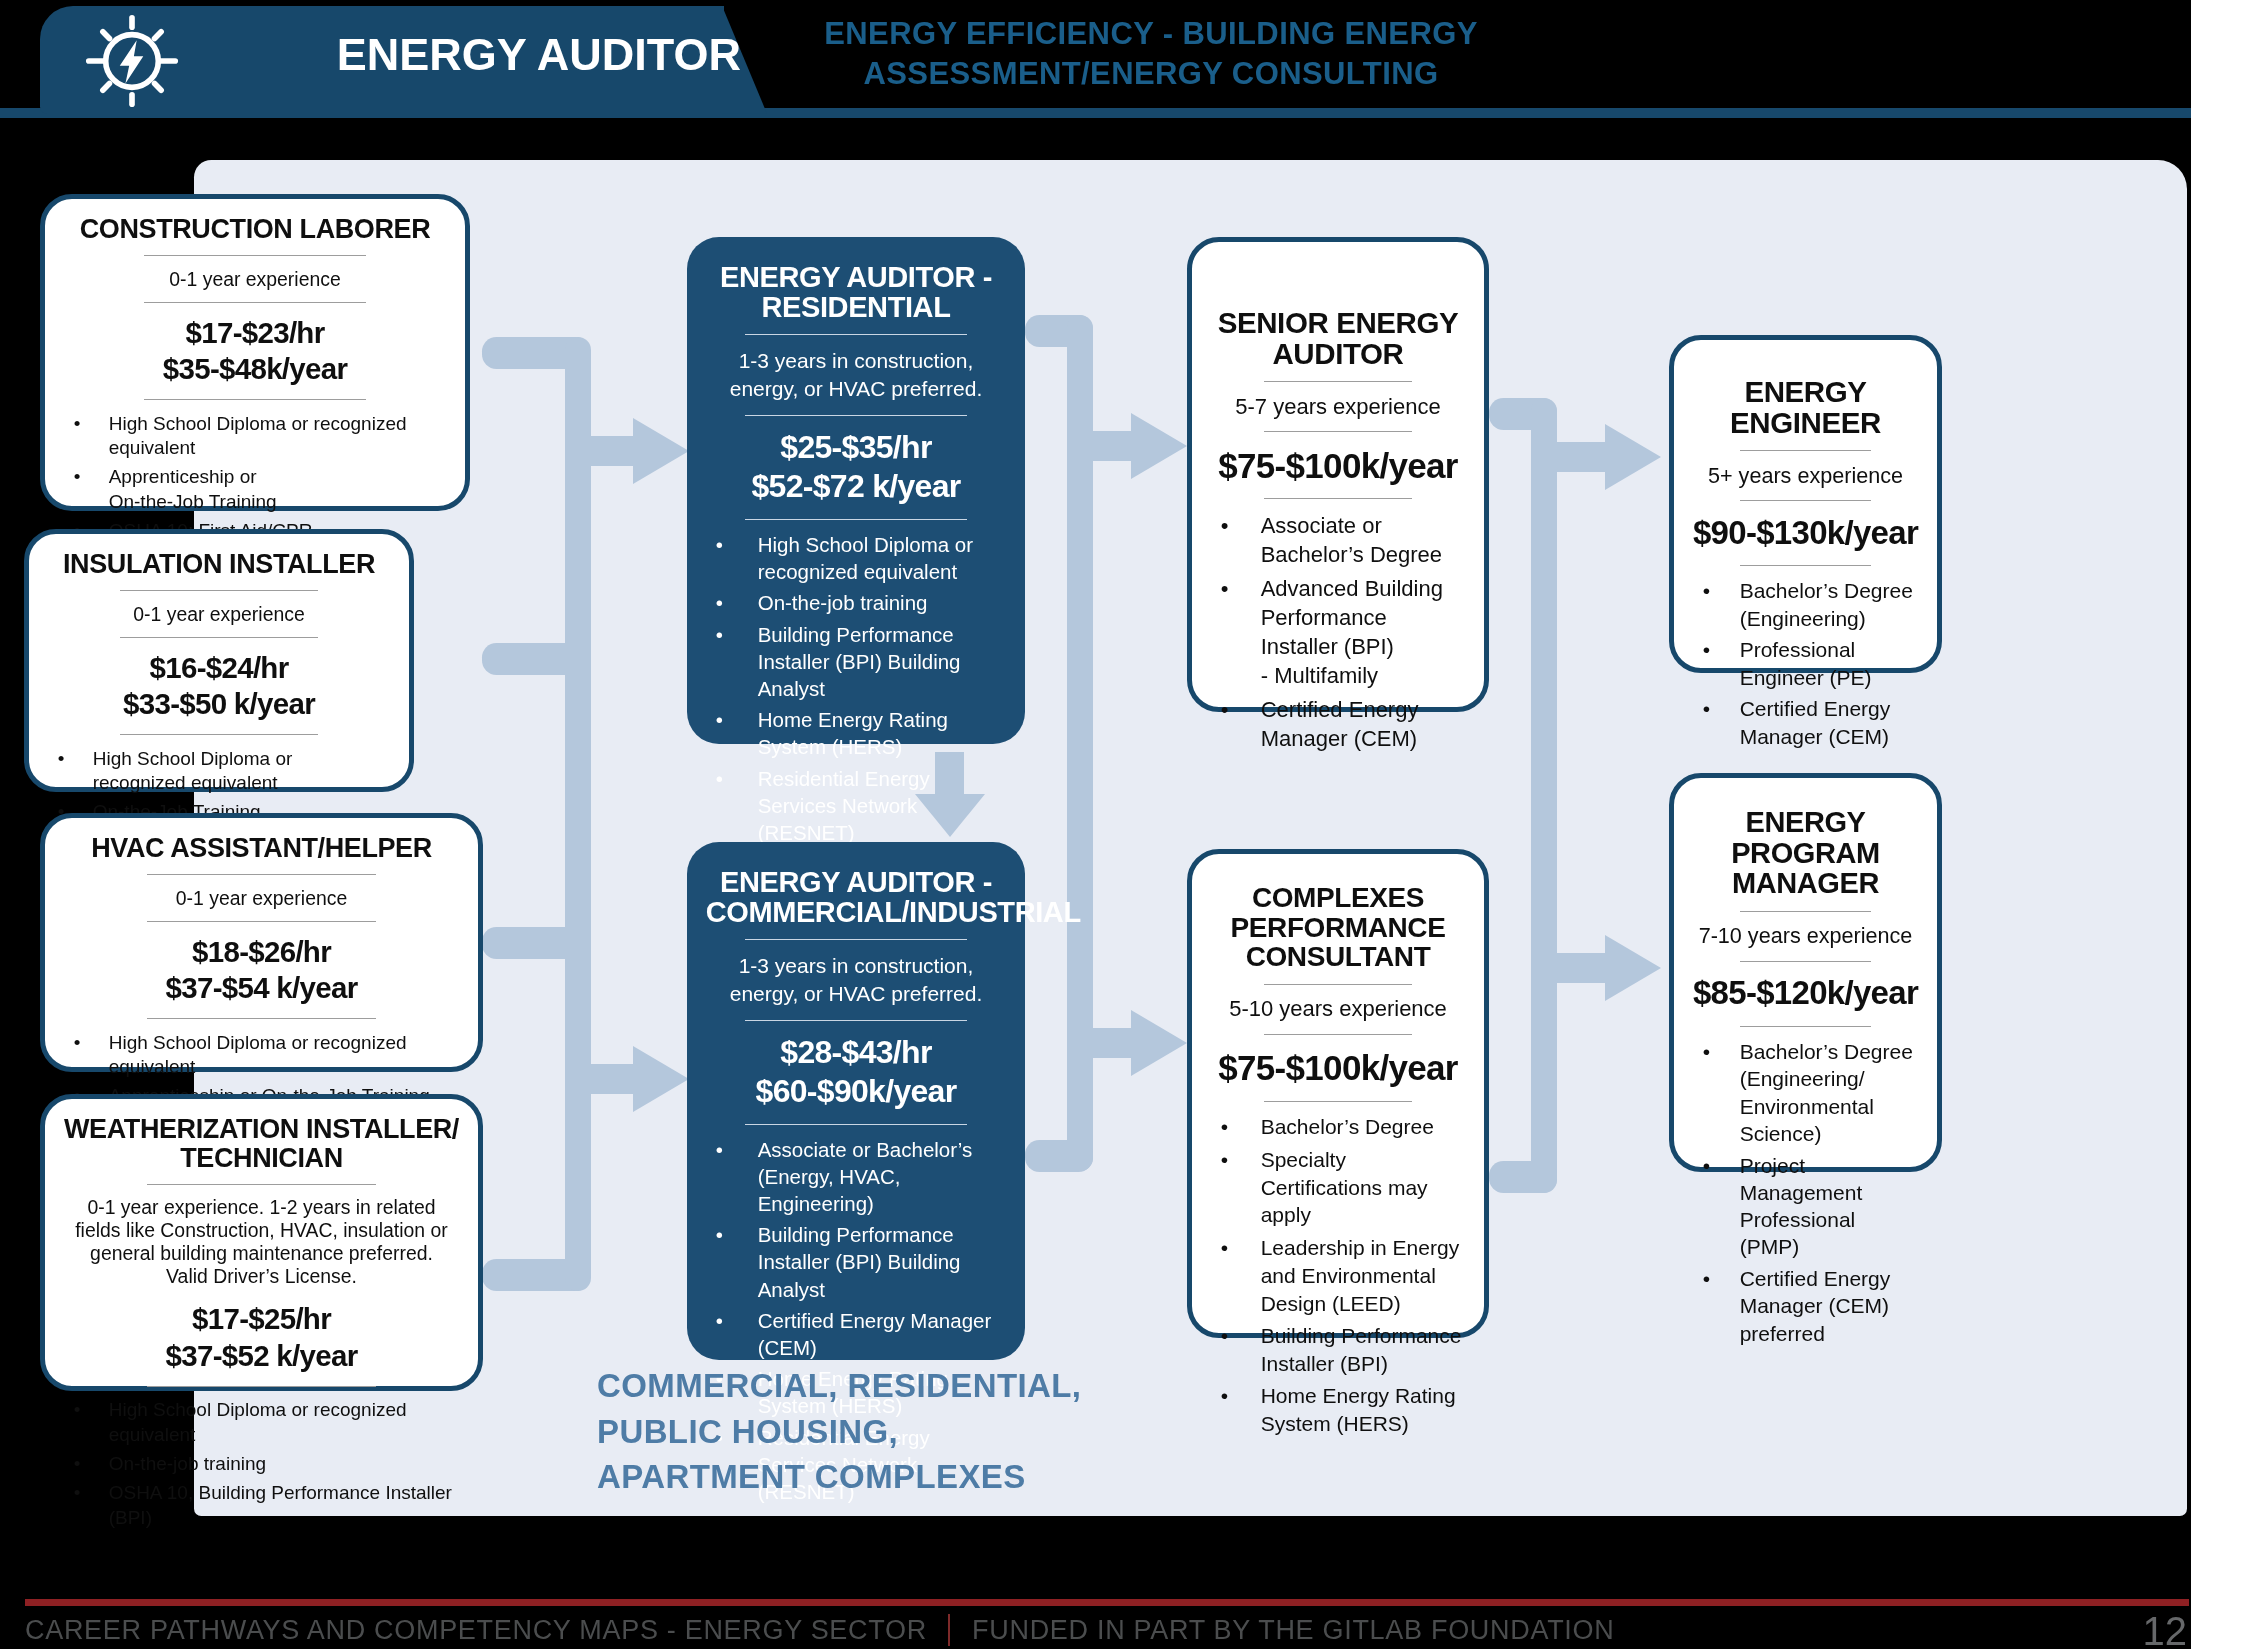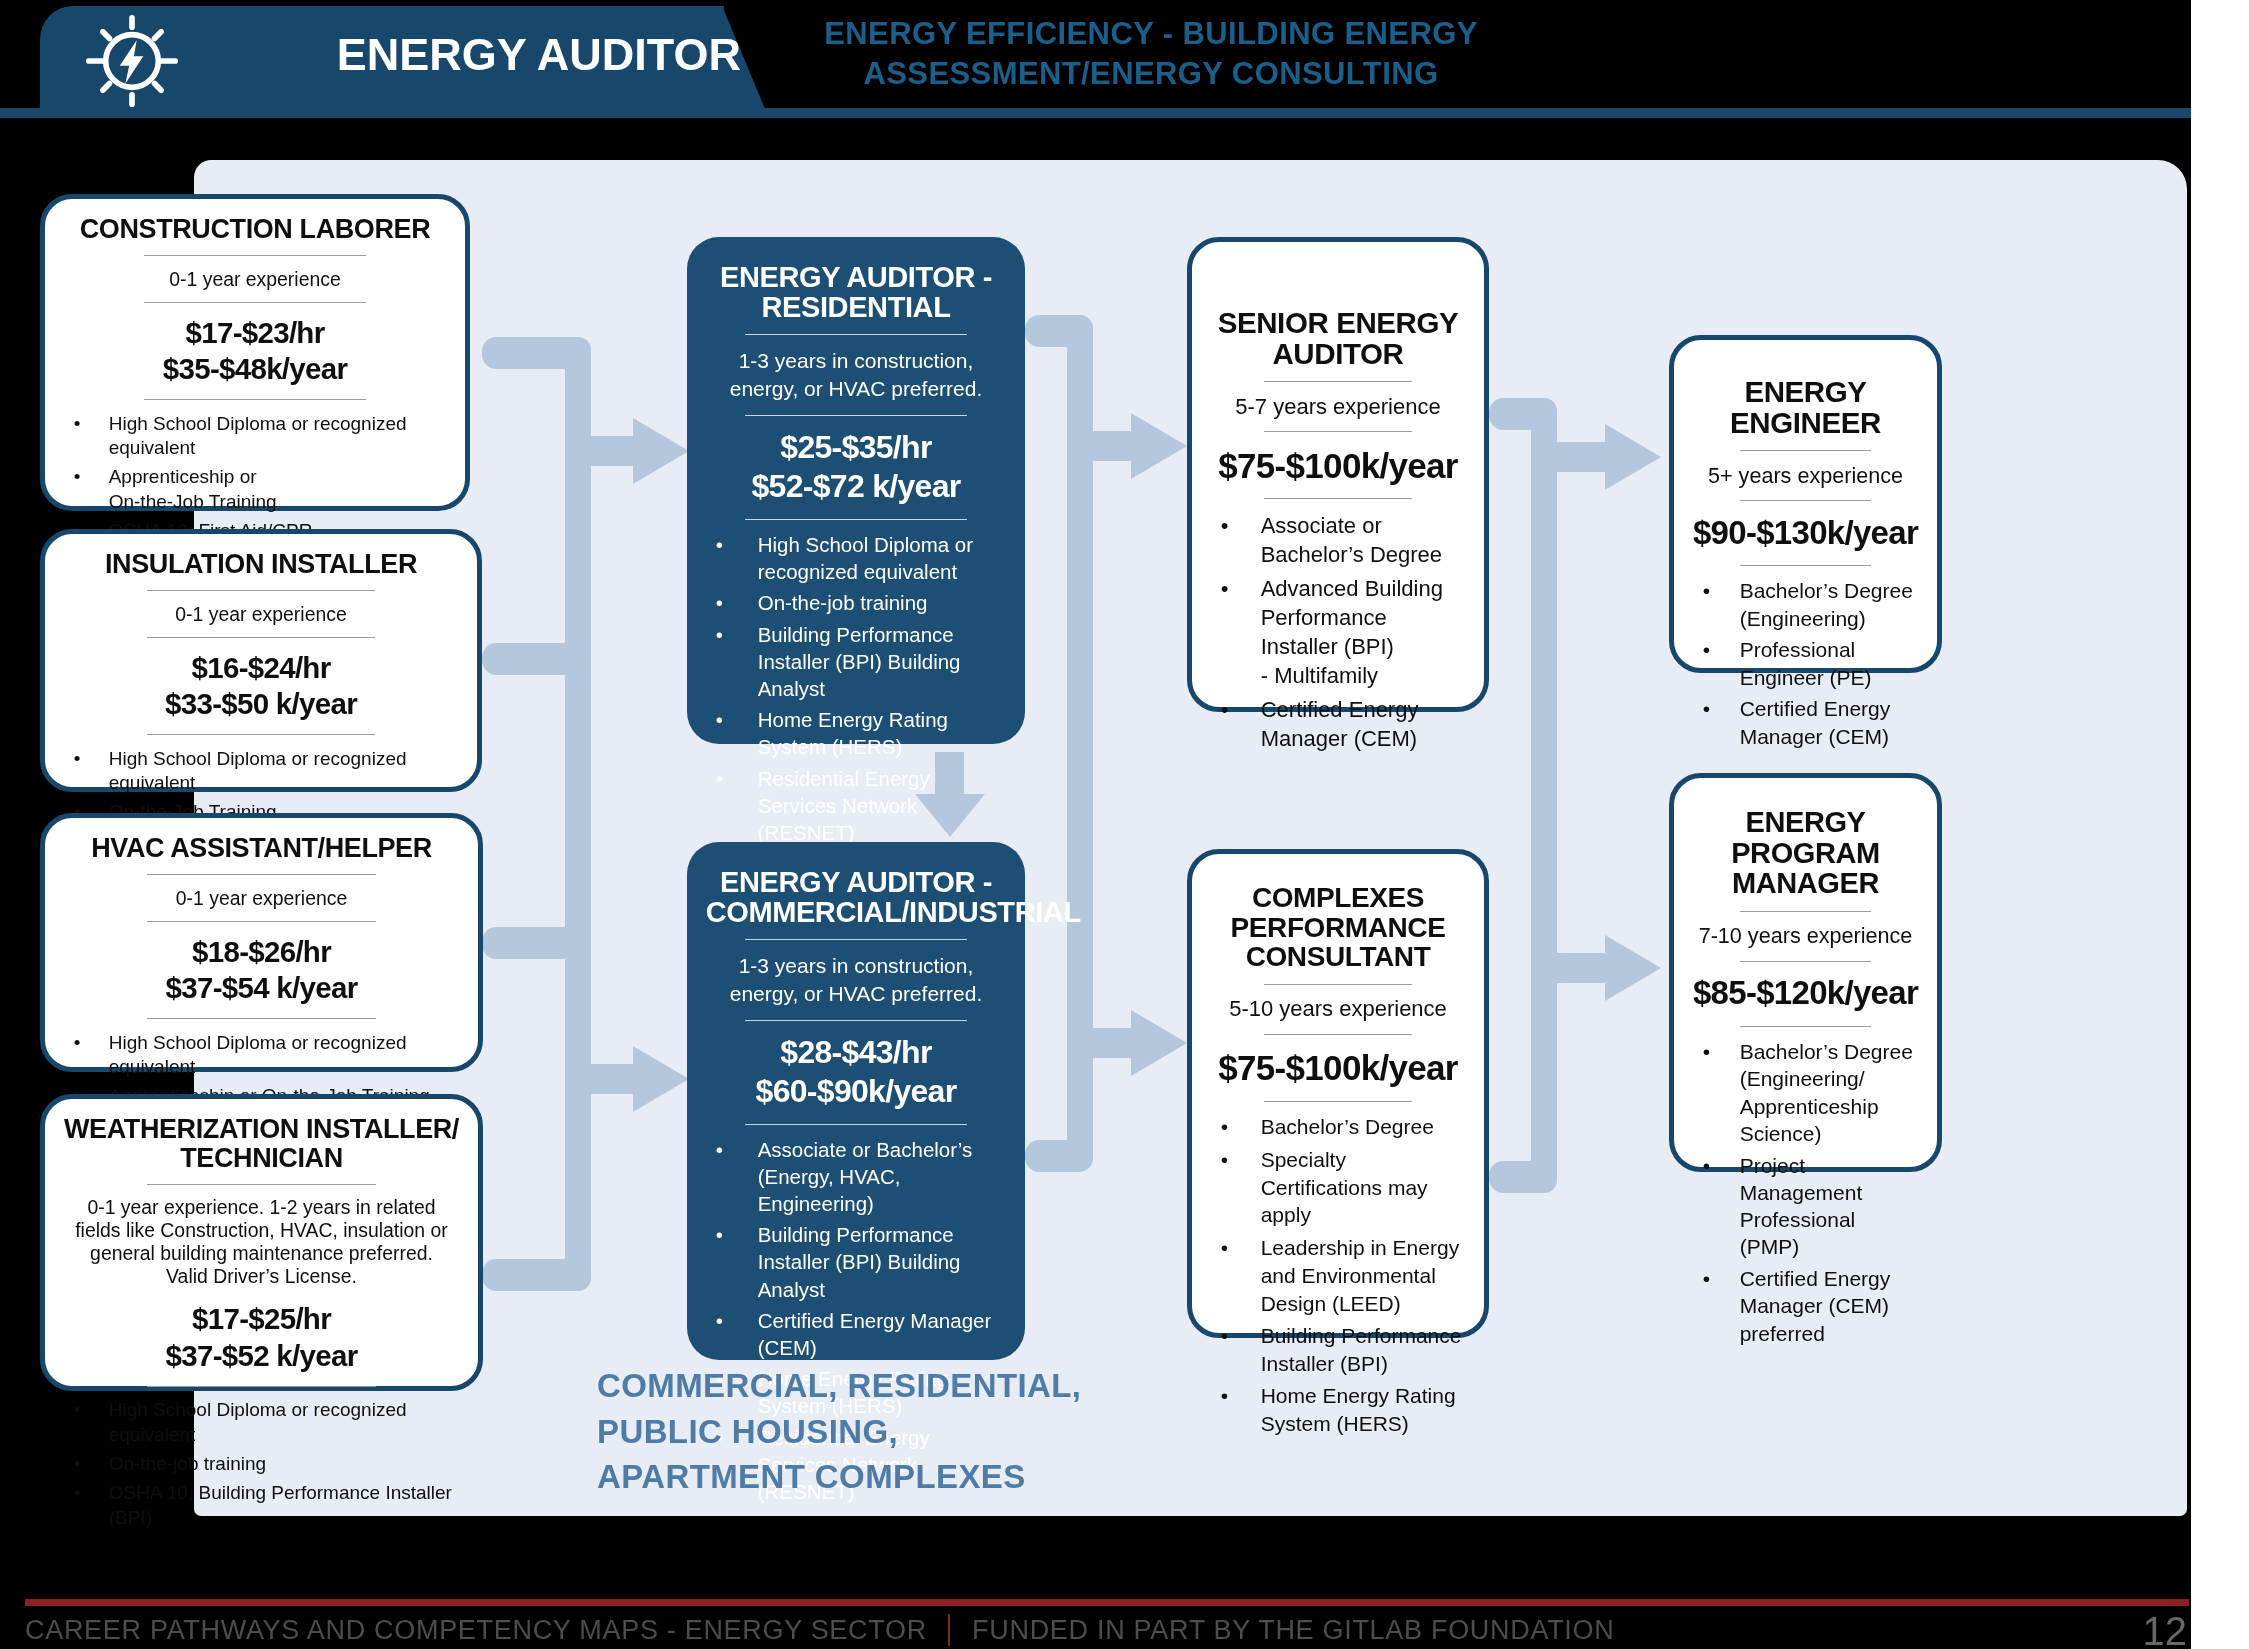--- a/index.html
+++ b/index.html
@@ -124,21 +124,21 @@
     </div>
     <div class="sep"></div>
     <ul class="bl">
       <li class="pre">High School Diploma or recognized equivalent</li>
       <li class="pre">Apprenticeship or
 On-the-Job Training</li>
       <li class="pre">OSHA 10; First Aid/CPR</li>
     </ul>
   </div>
 
-  <div class="card left" style="left:40px;top:529px;width:442px;height:263px">
+  <div class="card left" style="left:24px;top:529px;width:390px;height:263px">
     <h3 class="ttl">INSULATION INSTALLER</h3>
     <div class="sep"></div>
     <div class="exp">0-1 year experience</div>
     <div class="sep"></div>
     <div class="pay">
       <div>$16-$24/hr</div>
       <div>$33-$50 k/year</div>
     </div>
     <div class="sep"></div>
     <ul class="bl">
@@ -278,21 +278,21 @@
     <h3 class="ttl pre" style="font-size:29px">ENERGY PROGRAM
 MANAGER</h3>
     <div class="sep"></div>
     <div class="exp">7-10 years experience</div>
     <div class="sep"></div>
     <div class="pay">
       <div>$85-$120k/year</div>
     </div>
     <div class="sep"></div>
     <ul class="bl">
-      <li>Bachelor’s Degree (Engineering/ Apprenticeship Science)</li>
+      <li>Bachelor’s Degree (Engineering/ Environmental Science)</li>
       <li>Project Management Professional (PMP)</li>
       <li>Certified Energy Manager (CEM) preferred</li>
     </ul>
   </div>
 
   <div class="abs" id="context-label">COMMERCIAL, RESIDENTIAL,
 PUBLIC HOUSING,
 APARTMENT COMPLEXES</div>
 
   <div class="abs" id="maroon-line"></div>

